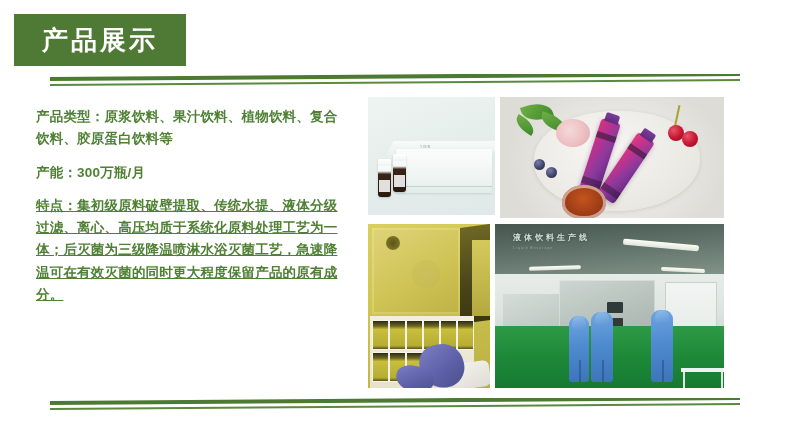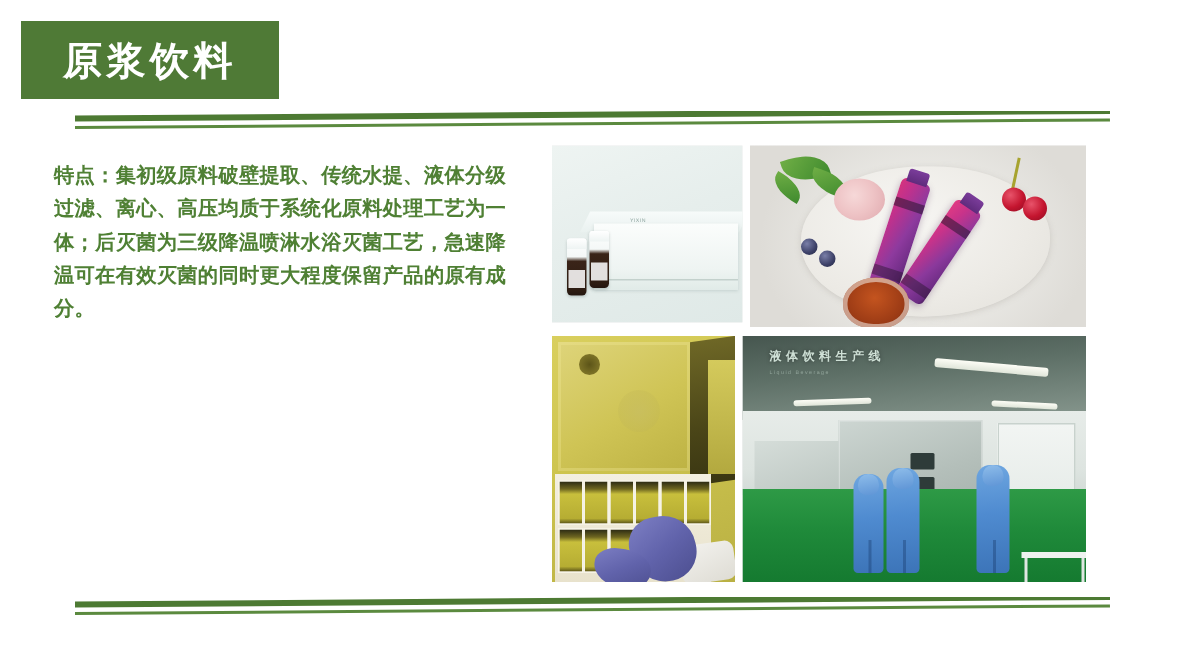--- a/index.html
+++ b/index.html
@@ -83,21 +83,21 @@
     line-height: 1.2;
   }
   .spec-line {
     color: #4f8034;
     font-size: 13.5px;
     line-height: 1.65;
     margin: 0 0 11px 0;
     letter-spacing: 0.2px;
     font-weight: bold;
   }
-  .spec-line.last { margin-bottom: 0; }
+  .spec-line.last { margin-bottom: 0; text-decoration: underline; }
 
   
   .gallery {
     position: absolute;
     left: 368px;
     top: 97px;
     width: 356px;
     height: 307px;
     text-align: right;
   }
@@ -373,29 +373,31 @@
     content:""; position:absolute; left:2px; top:4px; width:2px; height:20px; background:#dfe6e2;
   }
   .br-table:before {
     content:""; position:absolute; right:2px; top:4px; width:2px; height:20px; background:#dfe6e2;
   }
 </style>
 </head>
 <body>
 
 <div class="header-badge">
-  <span class="badge-text">原浆饮料</span>
+  <span class="badge-text">产品展示</span>
 </div>
 
 <div class="rule-band top">
   <div class="rule-line thick"></div>
   <div class="rule-line thin"></div>
 </div>
 
 <div class="text-col">
+  <p class="spec-line">产品类型：原浆饮料、果汁饮料、植物饮料、复合饮料、胶原蛋白饮料等</p>
+  <p class="spec-line">产能：300万瓶/月</p>
   <p class="spec-line last">特点：集初级原料破壁提取、传统水提、液体分级过滤、离心、高压均质于系统化原料处理工艺为一体；后灭菌为三级降温喷淋水浴灭菌工艺，急速降温可在有效灭菌的同时更大程度保留产品的原有成分。</p>
 </div>
 
 <div class="gallery">
 
   <div class="cell tl">
     <div class="tl-bg"></div>
     <div class="tl-lid"></div>
     <div class="tl-box"></div>
     <div class="tl-text">YIXIN</div>

